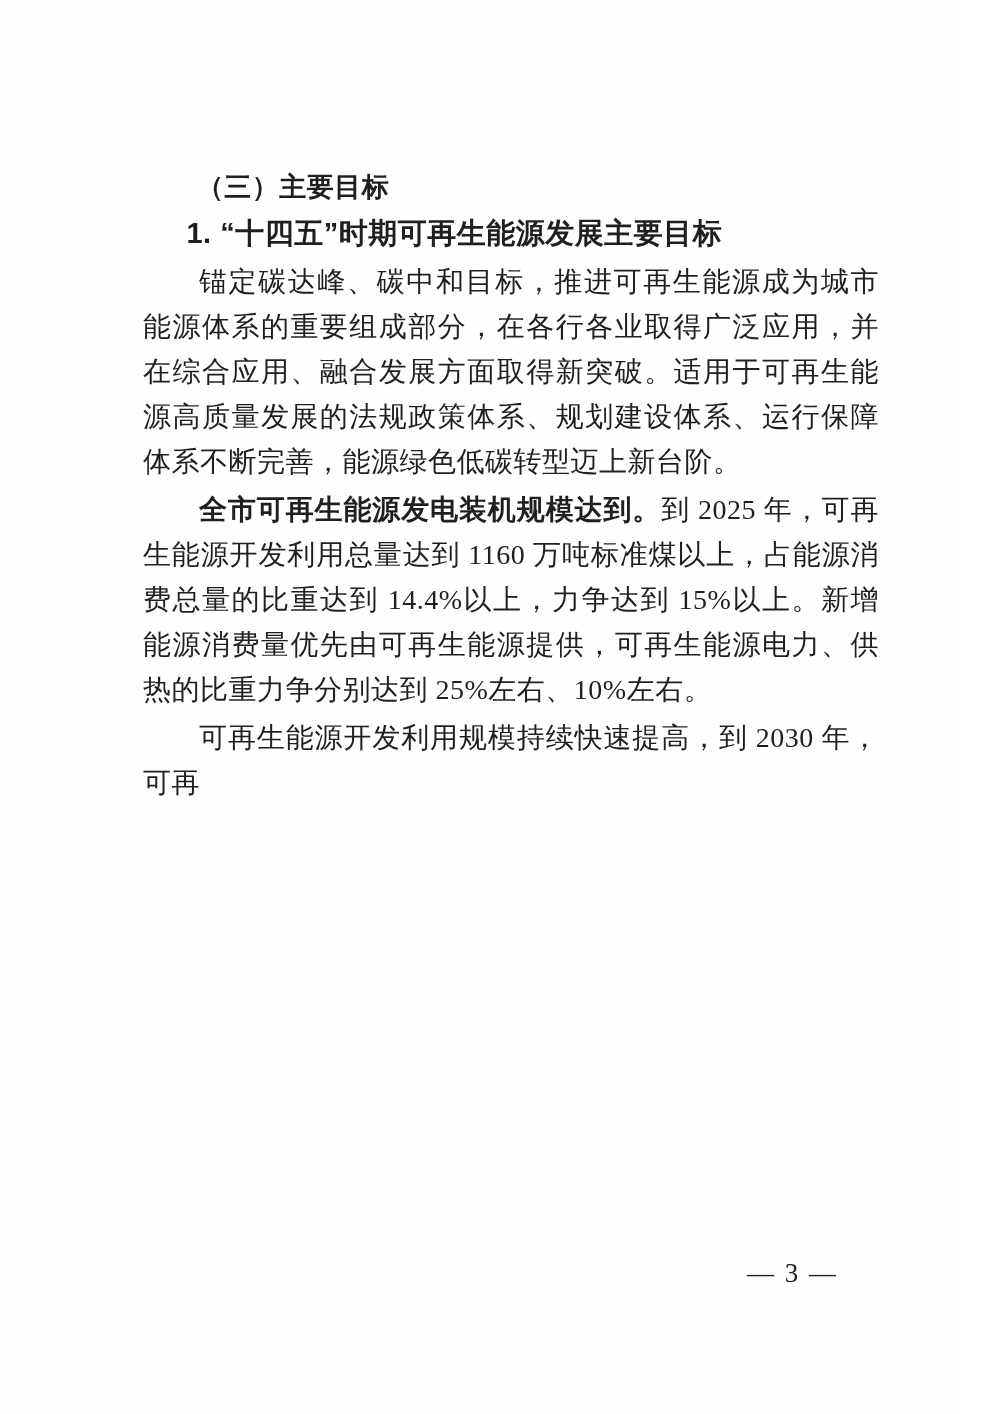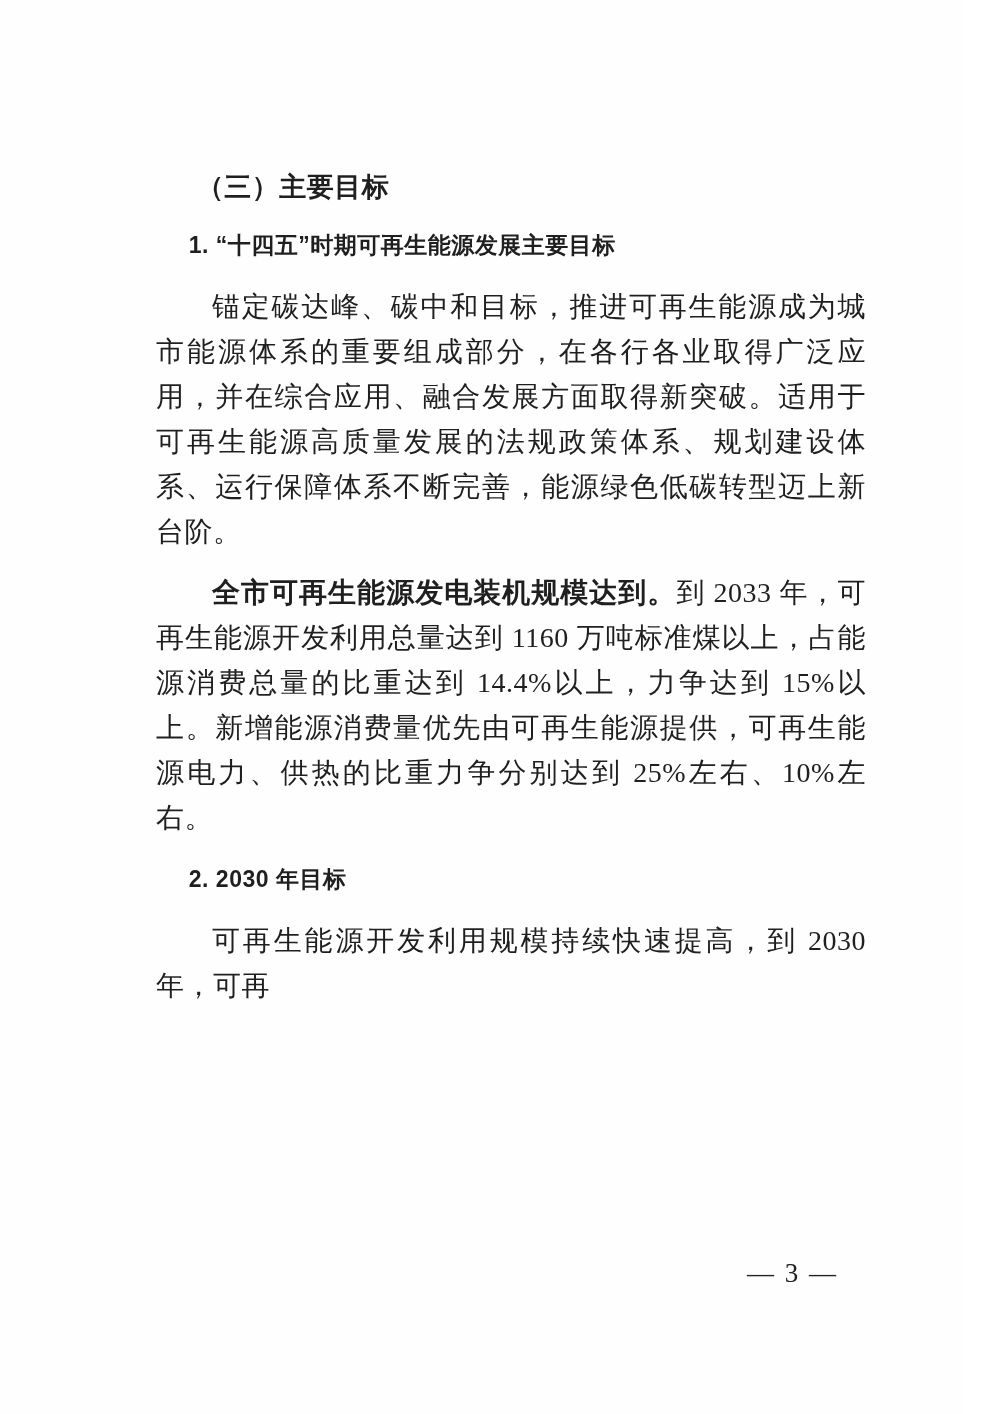--- a/index.html
+++ b/index.html
@@ -29,29 +29,29 @@
   }
   .h-section {
     margin: 0;
     font-size: 27px;
     font-weight: 600;
     text-indent: 2.1em;
     line-height: 46px;
     font-family: "Liberation Serif", "DejaVu Serif", serif;
   }
   .h-sub {
-    margin: 12px;
-    font-size: 23px;
+    margin: 0;
+    font-size: 29px;
     font-weight: 700;
     text-indent: 1.6em;
     line-height: 46px;
     font-family: "Liberation Sans", "DejaVu Sans", sans-serif;
   }
   p.para {
-    margin: 16px;
+    margin: 3px;
     text-indent: 2em;
   }
   p.para .lead {
     font-weight: 700;
     font-family: "Liberation Sans", "DejaVu Sans", sans-serif;
   }
   .footer-pagenum {
     position: absolute;
     top: 1256px;
     right: 124px;
@@ -67,24 +67,23 @@
 
 <div class="page">
   <div class="content">
 
     <h3 class="h-section">（三）主要目标</h3>
 
     <h4 class="h-sub">1. “十四五”时期可再生能源发展主要目标</h4>
 
     <p class="para"><span class="lead"></span><span>锚定碳达峰、碳中和目标，推进可再生能源成为城市能源体系的重要组成部分，在各行各业取得广泛应用，并在综合应用、融合发展方面取得新突破。适用于可再生能源高质量发展的法规政策体系、规划建设体系、运行保障体系不断完善，能源绿色低碳转型迈上新台阶。</span></p>
 
-    <p class="para"><span class="lead">全市可再生能源发电装机规模达到。</span><span>到 2033 年，可再生能源开发利用总量达到 1160 万吨标准煤以上，占能源消费总量的比重达到 14.4%以上，力争达到 15%以上。新增能源消费量优先由可再生能源提供，可再生能源电力、供热的比重力争分别达到 25%左右、10%左右。</span></p>
+    <p class="para"><span class="lead">全市可再生能源发电装机规模达到。</span><span>到 2025 年，可再生能源开发利用总量达到 1160 万吨标准煤以上，占能源消费总量的比重达到 14.4%以上，力争达到 15%以上。新增能源消费量优先由可再生能源提供，可再生能源电力、供热的比重力争分别达到 25%左右、10%左右。</span></p>
 
 
 
-    <h4 class="h-sub">2. 2030 年目标</h4>
 
     <p class="para"><span class="lead"></span><span>可再生能源开发利用规模持续快速提高，到 2030 年，可再</span></p>
 
   </div>
 
   <div class="footer-pagenum">— 3 —</div>
 </div>
 
 </body></html>

